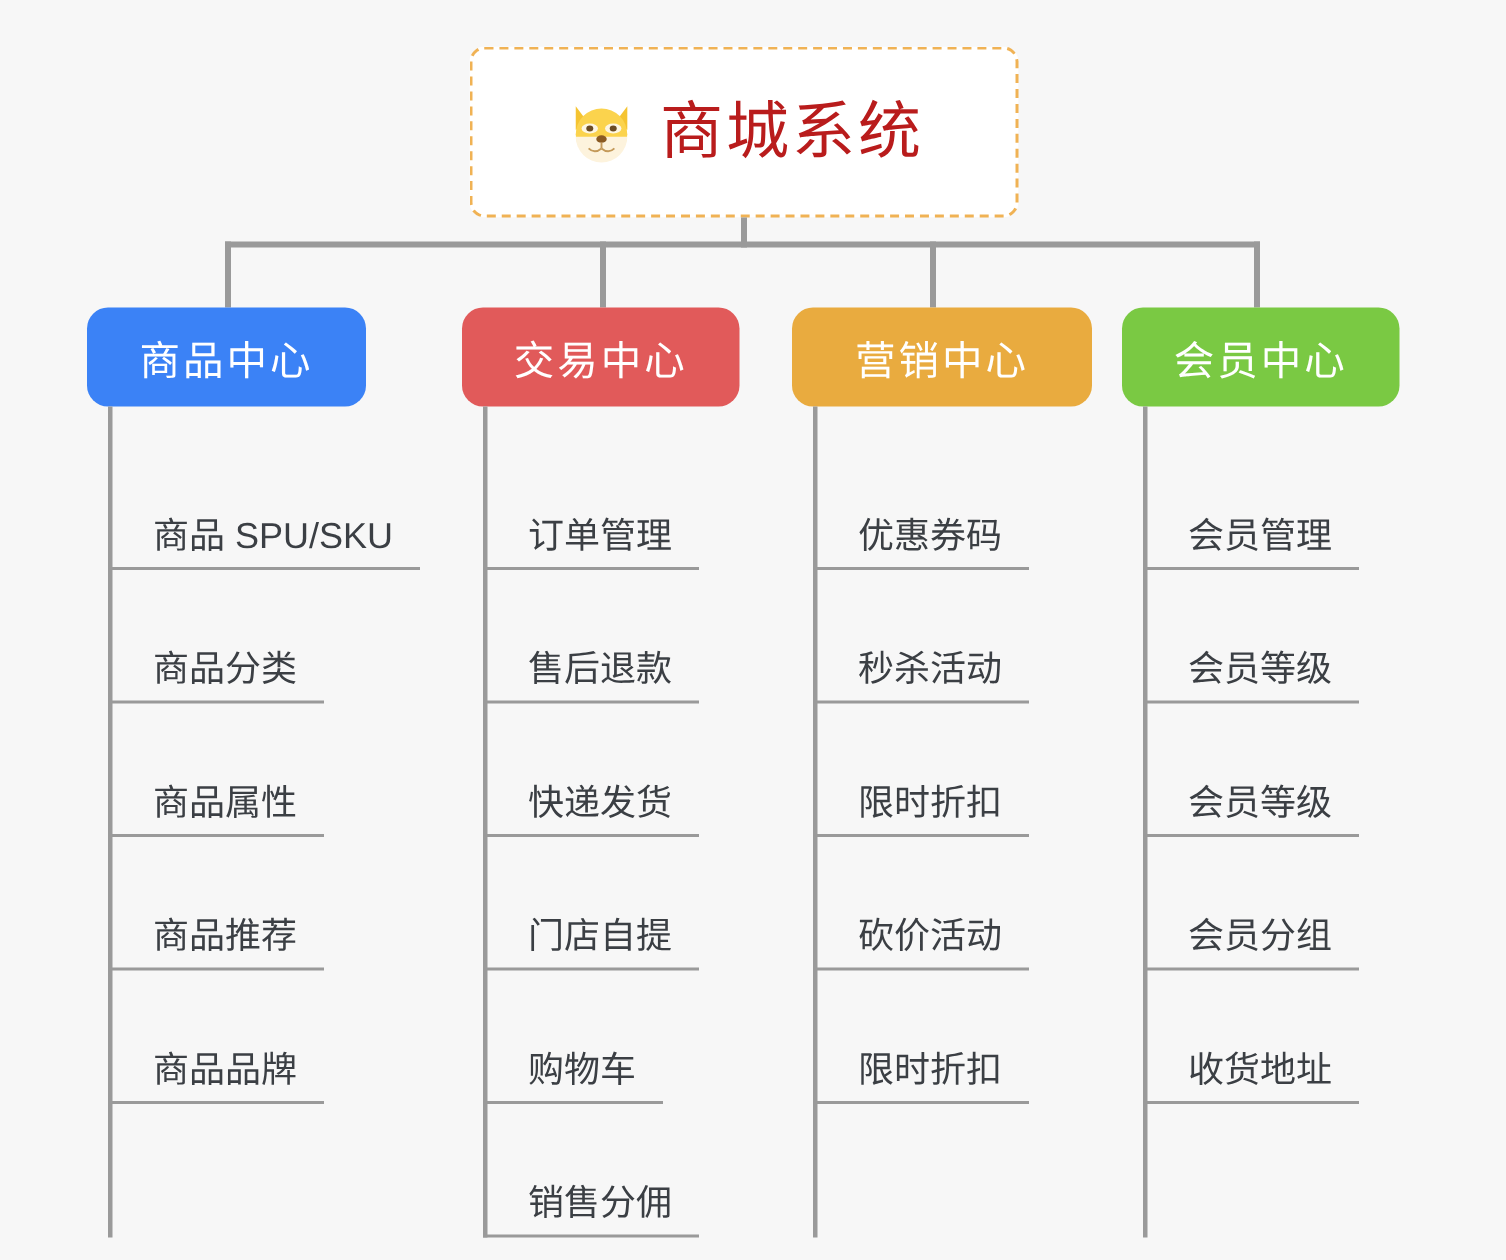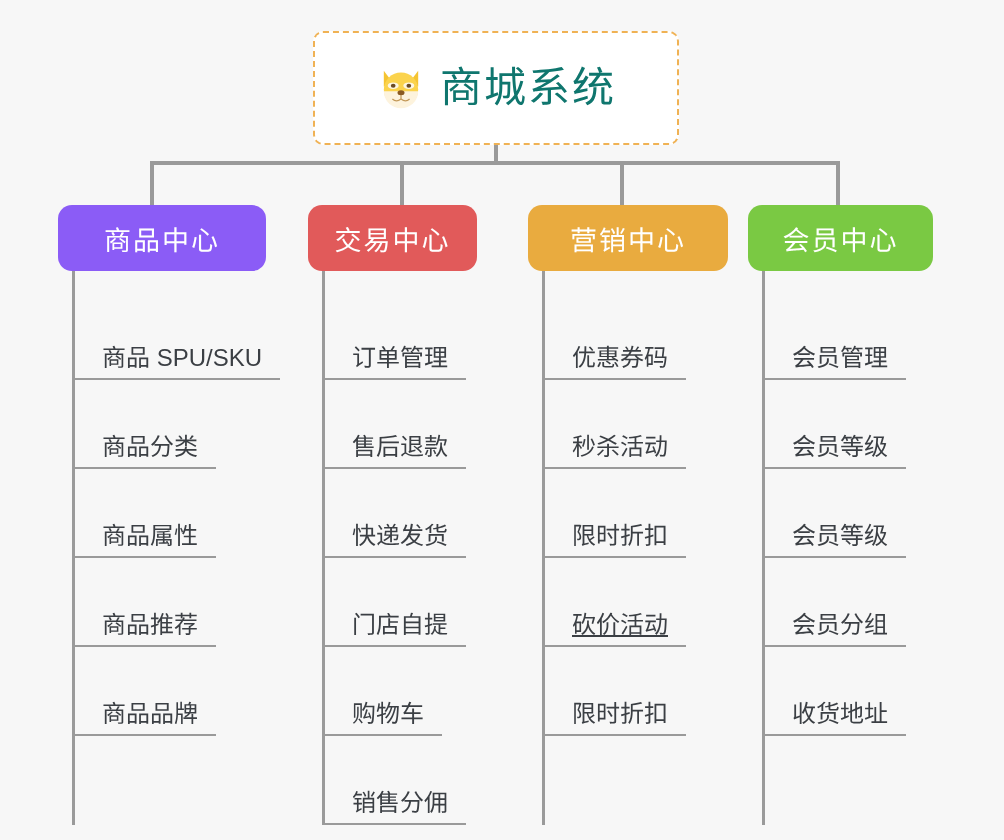--- a/index.html
+++ b/index.html
@@ -135,32 +135,32 @@
         <ellipse cx="22" cy="29" rx="7" ry="4.2" fill="#fdf6e3"></ellipse>
         <ellipse cx="42" cy="29" rx="7" ry="4.2" fill="#fdf6e3"></ellipse>
         <ellipse cx="22" cy="29" rx="3" ry="2.6" fill="#6b4b23"></ellipse>
         <ellipse cx="42" cy="29" rx="3" ry="2.6" fill="#6b4b23"></ellipse>
         <ellipse cx="32" cy="38" rx="4.5" ry="3.2" fill="#8a5a22"></ellipse>
         <path d="M32 41 L32 46" stroke="#c49a5a" stroke-width="1.6" fill="none"></path>
         <path d="M32 46 q-6 5 -11 0" stroke="#c49a5a" stroke-width="1.6" fill="none"></path>
         <path d="M32 46 q6 5 11 0" stroke="#c49a5a" stroke-width="1.6" fill="none"></path>
       </svg>
     </span>
-    <span class="root-title" style="color: #0f766e;">商城系统</span>
+    <span class="root-title" style="color: #b91c1c;">商城系统</span>
   </div>
 
   <div class="conn conn-stem-root" style="background: rgb(154, 154, 154);"></div>
   <div class="conn conn-bar" style="background: rgb(154, 154, 154);"></div>
   <div class="conn conn-drop" style="left: 150px; background: rgb(154, 154, 154);"></div>
   <div class="conn conn-drop" style="left: 400px; background: rgb(154, 154, 154);"></div>
   <div class="conn conn-drop" style="left: 620px; background: rgb(154, 154, 154);"></div>
   <div class="conn conn-drop" style="left: 836px; background: rgb(154, 154, 154);"></div>
 
   <div class="column" style="left:58px;width:245px;">
-    <div class="cat-box" style="width: 208px; background: #8b5cf6;">
+    <div class="cat-box" style="width: 186px; background: #3b82f6;">
       <span>商品中心</span>
     </div>
     <div class="spine" style="background: rgb(154, 154, 154); height: 554px;"></div>
     <div class="leaf-list">
       <div class="leaf">
           <span class="leaf-inner" style="border-bottom-color: rgb(154, 154, 154);">商品 SPU/SKU</span>
         </div>
       <div class="leaf">
           <span class="leaf-inner" style="border-bottom-color: rgb(154, 154, 154);">商品分类</span>
         </div>
@@ -170,21 +170,21 @@
       <div class="leaf">
           <span class="leaf-inner" style="border-bottom-color: rgb(154, 154, 154);">商品推荐</span>
         </div>
       <div class="leaf">
           <span class="leaf-inner" style="border-bottom-color: rgb(154, 154, 154);">商品品牌</span>
         </div>
     </div>
   </div>
 
   <div class="column" style="left:308px;width:215px;">
-    <div class="cat-box" style="width: 169px; background: rgb(225, 90, 90); text-align: right;">
+    <div class="cat-box" style="width: 185px; background: rgb(225, 90, 90); text-align: right;">
       <span>交易中心</span>
     </div>
     <div class="spine" style="background: rgb(154, 154, 154); height: 554px;"></div>
     <div class="leaf-list">
       <div class="leaf">
           <span class="leaf-inner" style="border-bottom-color: rgb(154, 154, 154);">订单管理</span>
         </div>
       <div class="leaf">
           <span class="leaf-inner" style="border-bottom-color: rgb(154, 154, 154);">售后退款</span>
         </div>
@@ -212,21 +212,21 @@
       <div class="leaf">
           <span class="leaf-inner" style="border-bottom-color: rgb(154, 154, 154);">优惠券码</span>
         </div>
       <div class="leaf">
           <span class="leaf-inner" style="border-bottom-color: rgb(154, 154, 154);">秒杀活动</span>
         </div>
       <div class="leaf">
           <span class="leaf-inner" style="border-bottom-color: rgb(154, 154, 154);">限时折扣</span>
         </div>
       <div class="leaf">
-          <span class="leaf-inner" style="border-bottom-color: rgb(154, 154, 154); text-decoration: underline;">砍价活动</span>
+          <span class="leaf-inner" style="border-bottom-color: rgb(154, 154, 154);">砍价活动</span>
         </div>
       <div class="leaf">
           <span class="leaf-inner" style="border-bottom-color: rgb(154, 154, 154);">限时折扣</span>
         </div>
     </div>
   </div>
 
   <div class="column" style="left:748px;width:215px;">
     <div class="cat-box" style="width: 185px; background: rgb(122, 201, 67);">
       <span>会员中心</span>

